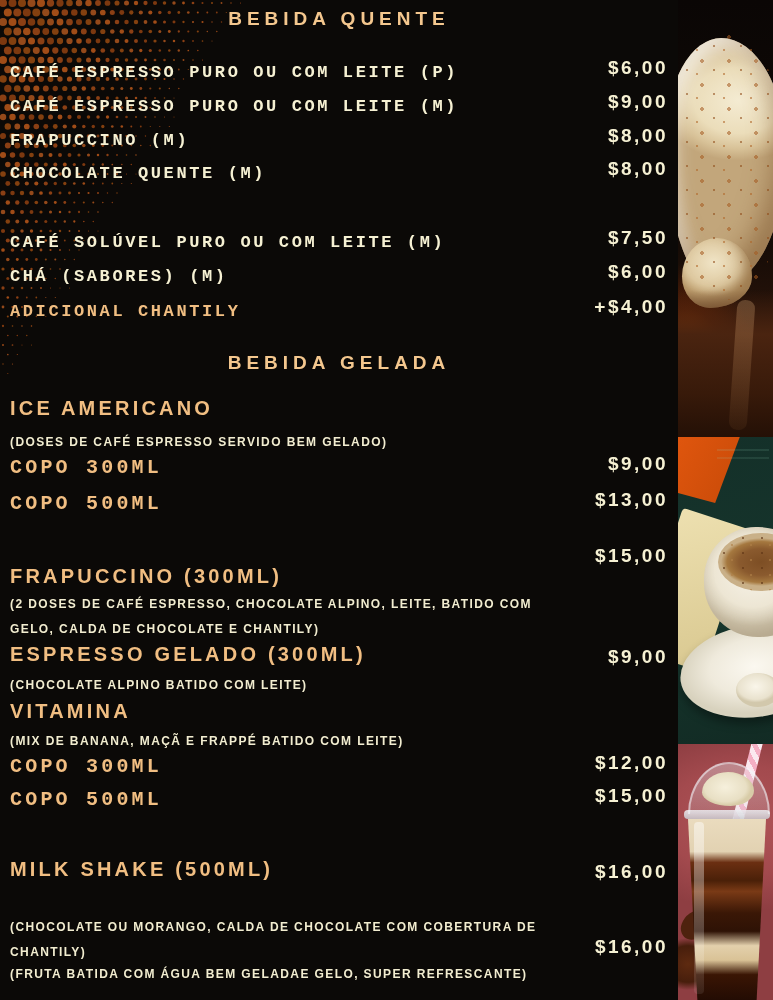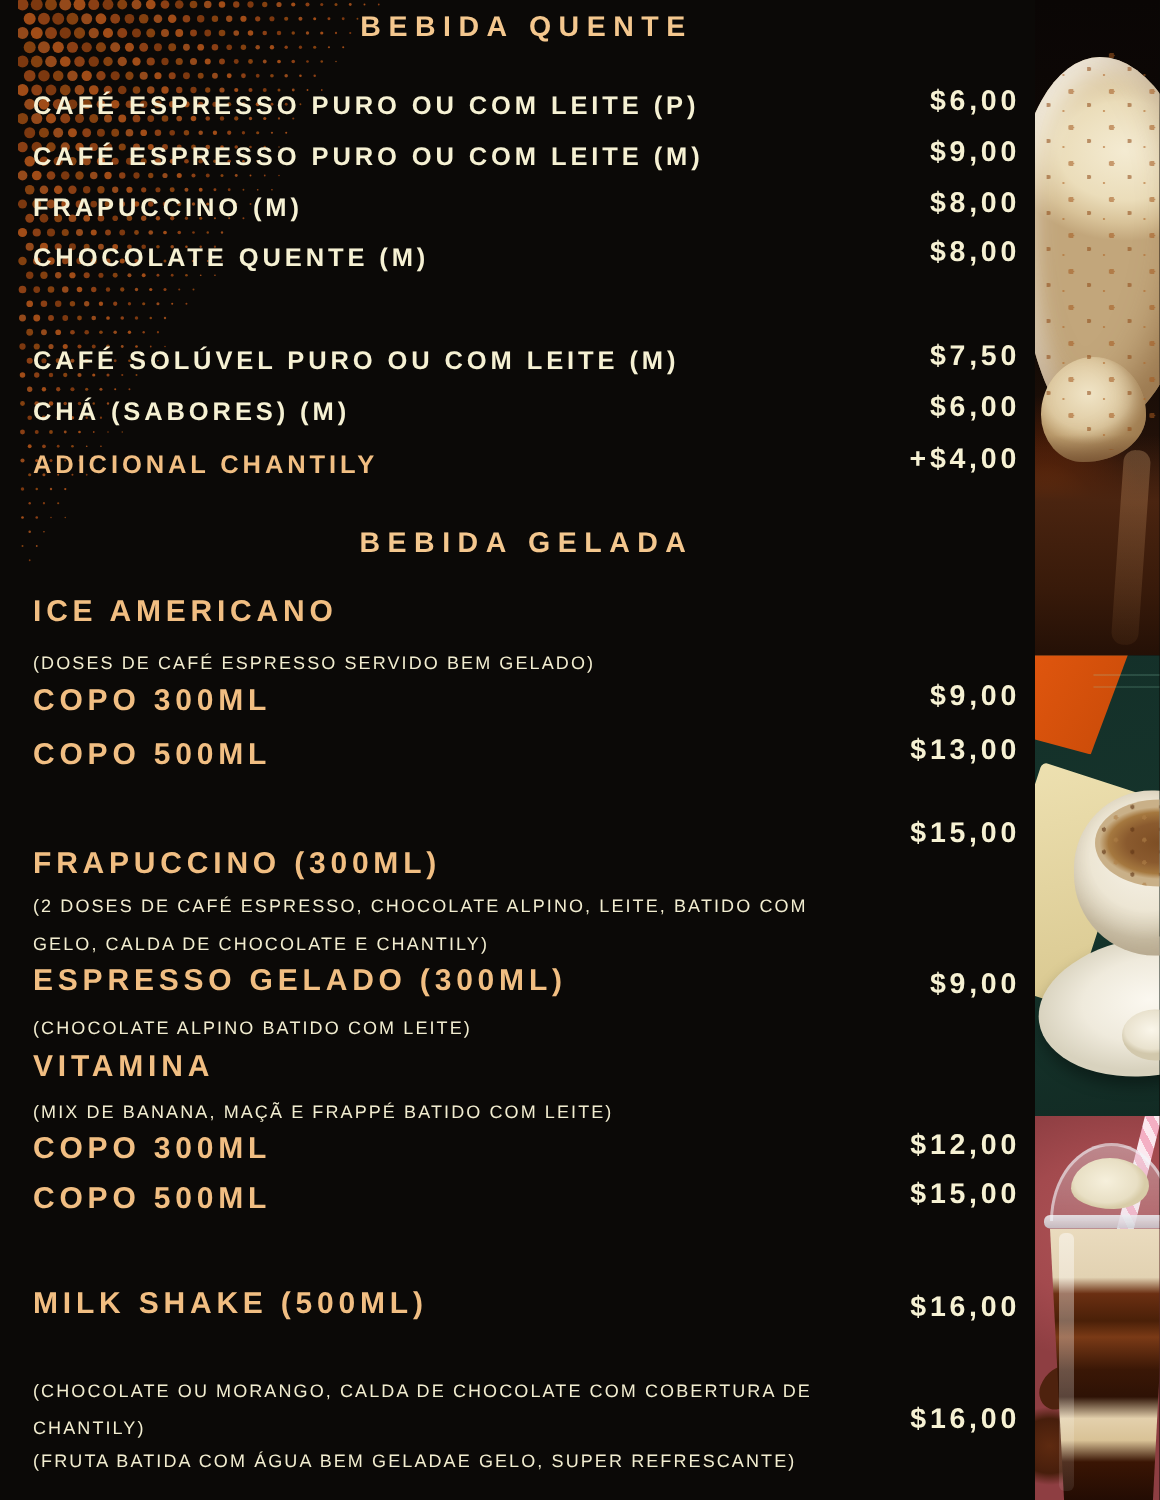--- a/index.html
+++ b/index.html
@@ -2,45 +2,45 @@
 <html><head>
 <meta charset="utf-8">
 <style>
   html,body{margin:0;padding:0;}
   body{
     width:773px;height:1000px;position:relative;overflow:hidden;
     background:#0B0907;
     font-family:"Liberation Sans", sans-serif;
     -webkit-font-smoothing:antialiased;
   }
-  .stage{position:absolute;inset:0;margin-left:12px;}
+  .stage{position:absolute;inset:0;}
   
   .dots{position:absolute;left:0;top:0;width:300px;height:430px;pointer-events:none;}
   
   .menu{position:absolute;left:10px;top:0;width:658px;height:1000px;z-index:3;}
   .section-title{
     position:absolute;left:0;width:100%;text-align:center;
     color:#F4C78E;font-size:19px;font-weight:700;letter-spacing:5px;
   }
   .row{position:absolute;left:0;width:100%;display:flex;justify-content:space-between;align-items:baseline;}
   .item-name{
-    color:#F6F1D3;font-size:17px;font-weight:700;letter-spacing:2.6px;white-space:nowrap;
+    color:#F6F1D3;font-size:17px;font-weight:700;letter-spacing:2.6px;white-space:nowrap;font-family:Liberation Mono, monospace;
   }
   .gold{color:#F1BE82 !important;}
   .item-price{
     color:#F6F1D3;font-size:19px;font-weight:700;letter-spacing:2.5px;white-space:nowrap;
     transform:translateY(-3px);
   }
   .group-heading{
     position:absolute;left:0;
     color:#F1BE82;font-size:20px;font-weight:700;letter-spacing:3.2px;white-space:nowrap;
   }
   .desc{
     position:absolute;left:0;
-    color:#F2EDD0;font-size:12px;font-weight:400;letter-spacing:1.4px;line-height:25px;
+    color:#F2EDD0;font-size:12px;font-weight:700;letter-spacing:1.4px;line-height:25px;
   }
   .abs-price{
     position:absolute;right:0;
     color:#F6F1D3;font-size:19px;font-weight:700;letter-spacing:2.5px;white-space:nowrap;
   }
   
   .photo-strip{position:absolute;left:678px;top:0;width:95px;height:1000px;z-index:2;}
   .photo{position:relative;width:100%;overflow:hidden;}
   
   .photo1{height:437px;background:

